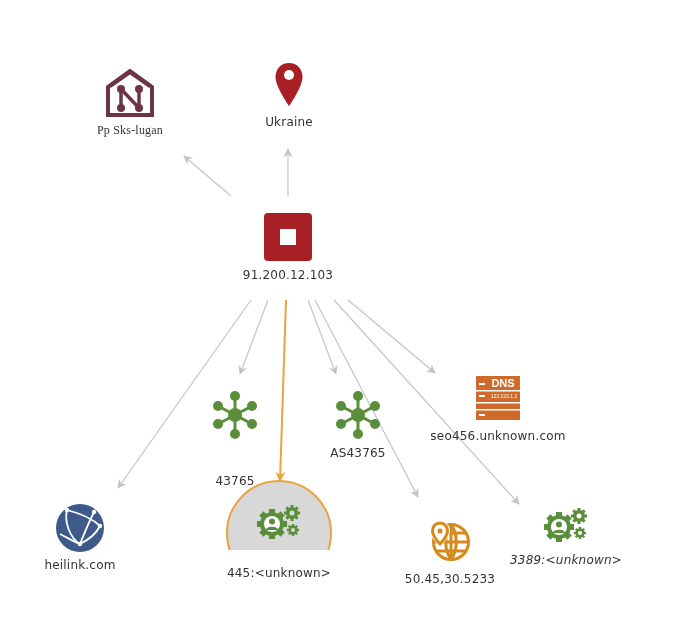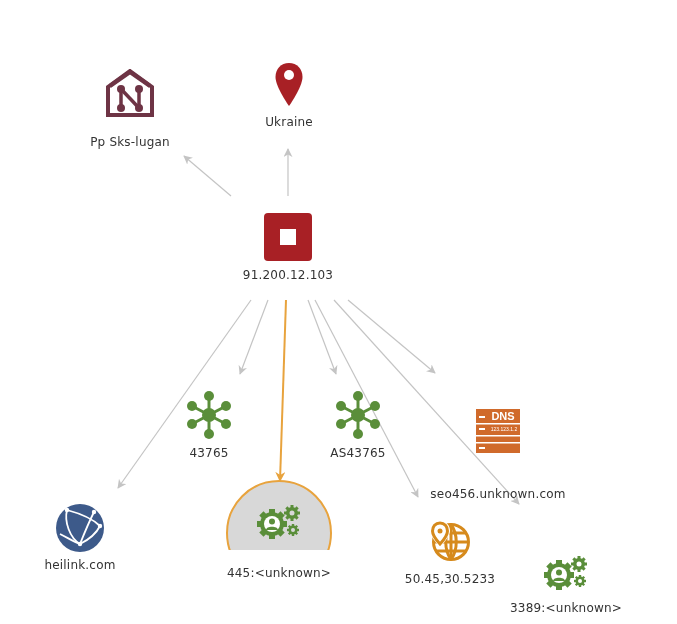--- a/index.html
+++ b/index.html
@@ -52,32 +52,32 @@
     <path d="M24 2 L46 18 L46 46 L2 46 L2 18 Z" fill="none" stroke="#6e3445" stroke-width="4" stroke-linejoin="miter"></path>
     <path d="M4 17 L24 3 L44 17" fill="none" stroke="#6e3445" stroke-width="4"></path>
     <line x1="15" y1="20" x2="15" y2="39" stroke="#6e3445" stroke-width="3.5"></line>
     <line x1="33" y1="20" x2="33" y2="39" stroke="#6e3445" stroke-width="3.5"></line>
     <line x1="15" y1="20" x2="33" y2="39" stroke="#6e3445" stroke-width="3.5"></line>
     <circle cx="15" cy="20" r="4" fill="#6e3445"></circle>
     <circle cx="33" cy="20" r="4" fill="#6e3445"></circle>
     <circle cx="15" cy="39" r="4" fill="#6e3445"></circle>
     <circle cx="33" cy="39" r="4" fill="#6e3445"></circle>
   </svg>
-  <span class="label" style="margin-top:18px;">Pp Sks-lugan</span>
+  <span class="label" style="margin-top:6px;font-family:Liberation Serif, serif;">Pp Sks-lugan</span>
 </div>
 
 <div class="node" style="left:249px; top:62px; width:80px;">
   <svg class="icon" width="30" height="45" viewBox="0 0 30 45">
     <path d="M15 1 C7 1 1.5 7 1.5 15 C1.5 25 15 44 15 44 C15 44 28.5 25 28.5 15 C28.5 7 23 1 15 1 Z" fill="#a82025"></path>
     <circle cx="15" cy="13" r="5" fill="#ffffff"></circle>
   </svg>
   <span class="label" style="margin-top:8px;">Ukraine</span>
 </div>
 
-<div class="node" style="left:169px; top:391px; width:80px;">
+<div class="node" style="left:195px; top:391px; width:80px;gap:28px;">
   <svg class="icon" width="46" height="48" viewBox="0 0 46 48">
     <g stroke="#5a8e3a" stroke-width="3">
       <line x1="23" y1="24" x2="23" y2="5"></line>
         <line x1="23" y1="24" x2="23" y2="43"></line>
       <line x1="23" y1="24" x2="6" y2="15"></line>
         <line x1="23" y1="24" x2="40" y2="15"></line>
       <line x1="23" y1="24" x2="6" y2="33"></line>
         <line x1="23" y1="24" x2="40" y2="33"></line>
     </g>
     <g fill="#5a8e3a">
@@ -109,21 +109,21 @@
         <circle cx="23" cy="43" r="5"></circle>
       <circle cx="6" cy="15" r="5"></circle>
         <circle cx="40" cy="15" r="5"></circle>
       <circle cx="6" cy="33" r="5"></circle>
         <circle cx="40" cy="33" r="5"></circle>
     </g>
   </svg>
   <span class="label" style="margin-top:7px;">AS43765</span>
 </div>
 
-<div class="node" style="left:428px; top:409px; width:140px;gap:25px;">
+<div class="node" style="left:428px; top:376px; width:140px;">
   <svg class="icon" width="44" height="44" viewBox="0 0 44 44">
     <rect x="0" y="0" width="44" height="44" fill="#d06a2b"></rect>
     <text x="27" y="11" text-anchor="middle" font-family="Liberation Sans, sans-serif" font-weight="bold" font-size="11" fill="#ffffff">DNS</text>
     <rect x="3" y="7" width="6" height="2" fill="#ffffff"></rect>
     <rect x="0" y="14" width="44" height="1.5" fill="#ffffff"></rect>
     <rect x="3" y="19" width="6" height="2" fill="#ffffff"></rect>
     <text x="28" y="22" text-anchor="middle" font-family="Liberation Sans, sans-serif" font-size="5" fill="#ffffff">123.123.1.2</text>
     <rect x="0" y="26" width="44" height="1.5" fill="#ffffff"></rect>
     <rect x="0" y="33" width="44" height="1.5" fill="#ffffff"></rect>
     <rect x="3" y="38" width="6" height="2" fill="#ffffff"></rect>
@@ -190,21 +190,21 @@
       <path d="M7 13 L37 13"></path>
       <path d="M7 31 L37 31"></path>
     </g>
     <path d="M11 1 C5 1 1 5 1 11 C1 17 11 27 11 27 C11 27 21 17 21 11 C21 5 17 1 11 1 Z" fill="#ffffff"></path>
     <path d="M11 3 C6.5 3 3.5 6.5 3.5 11 C3.5 16 11 24 11 24 C11 24 18.5 16 18.5 11 C18.5 6.5 15.5 3 11 3 Z" fill="none" stroke="#d68a1c" stroke-width="3"></path>
     <circle cx="11" cy="11" r="2.5" fill="#d68a1c"></circle>
   </svg>
   <span class="label" style="margin-top:10px;">50.45,30.5233</span>
 </div>
 
-<div class="node" style="left:506px; top:555px; width:120px;">
+<div class="node" style="left:506px; top:507px; width:120px;font-style:italic;">
   <svg class="icon" width="46" height="36" viewBox="0 0 46 36">
     <g fill="#5a8e3a">
       <circle cx="16" cy="20" r="12"></circle>
       <rect x="13" y="5" width="6" height="30"></rect>
       <rect x="1" y="17" width="30" height="6"></rect>
       <rect x="13" y="5" width="6" height="30" transform="rotate(45 16 20)"></rect>
       <rect x="13" y="5" width="6" height="30" transform="rotate(-45 16 20)"></rect>
       <circle cx="36" cy="9" r="6"></circle>
       <rect x="34.5" y="1" width="3" height="16"></rect>
       <rect x="28" y="7.5" width="16" height="3"></rect>

